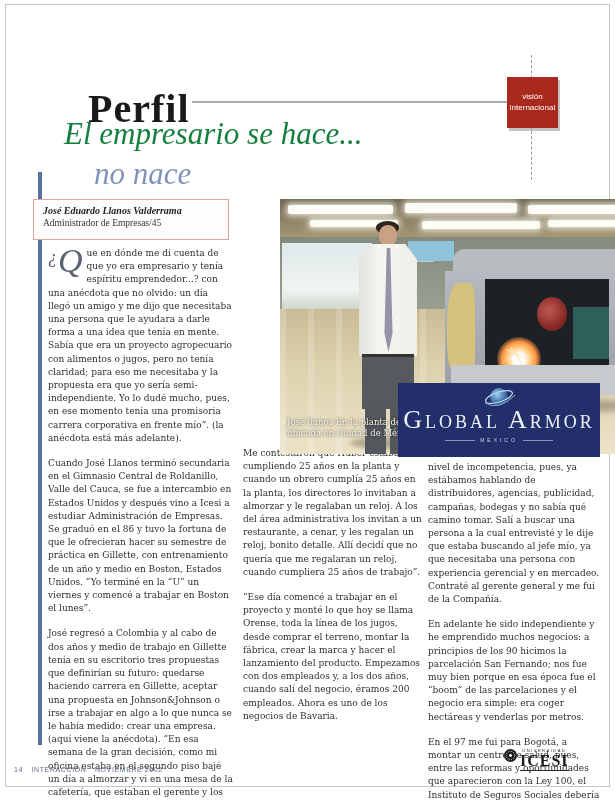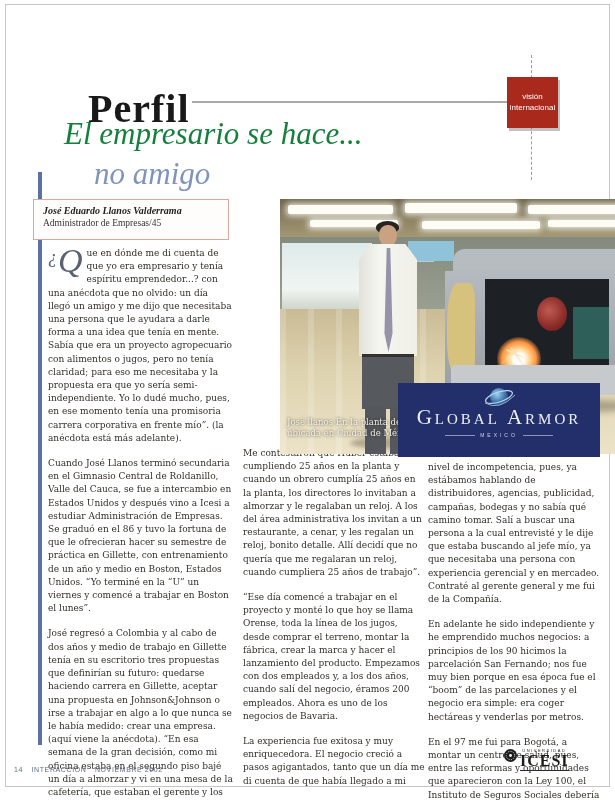--- a/index.html
+++ b/index.html
@@ -86,21 +86,21 @@
   .bumper{left:6px;top:116px;width:184px;height:30px;background:#c6cacd;border-radius:4px;}
   .car-shadow{left:8px;top:150px;width:190px;height:14px;background:rgba(60,55,40,.35);
               border-radius:50%;filter:blur(3px);}
   .caption{left:7px;top:218px;width:200px;font-size:8.5px;line-height:1.3;color:#f3efe4;
            text-shadow:0 0 3px rgba(0,0,0,.75);}
 
   
   .ga-logo{left:398px;top:383px;width:202px;height:74px;background:#222f6b;z-index:2;
            display:flex;flex-direction:column;align-items:center;}
   .ga-globe{margin-top:2px;height:24px;}
-  .ga-name{font-family:"Liberation Serif",serif;font-variant:small-caps;font-size:21px;
+  .ga-name{font-family:"Liberation Serif",serif;font-variant:small-caps;font-size:26px;
            letter-spacing:3px;color:#eef0f7;line-height:1;margin-top:-2px;}
   .ga-mexico{display:flex;align-items:center;gap:5px;margin-top:4px;}
   .ga-mexico .line{width:30px;height:1px;background:#8a93c0;}
   .ga-country{font-family:"Liberation Sans",sans-serif;font-size:5px;letter-spacing:3px;color:#cdd3e8;}
 
   
   .col{font-size:9px;line-height:13.2px;color:#322f2a;text-align:left;}
   .col p{margin:0 0 12px;}
   .col p.no-gap{margin-bottom:12px;}
   .col1{left:48px;top:247px;width:185px;}
@@ -127,21 +127,21 @@
 <div class="abs scan-border"></div>
 
 <h1 class="abs section-title">Perfil</h1>
 <div class="abs header-rule"></div>
 <div class="abs dashed-line"></div>
 <div class="abs section-tag">
   <span>visión</span>
   <span>internacional</span>
 </div>
 <div class="abs headline-1">El empresario se hace...</div>
-<div class="abs headline-2">no amigo</div>
+<div class="abs headline-2">no nace</div>
 <div class="abs blue-bar"></div>
 
 <div class="abs author-box">
   <div class="author-name">José Eduardo Llanos Valderrama</div>
   <div class="author-title">Administrador de Empresas/45</div>
 </div>
 
 <figure class="abs photo">
   <div class="abs ceiling"></div>
   <div class="abs light l1"></div>
@@ -217,21 +217,20 @@
     <span class="dropcap-mark">¿</span>
     <span class="dropcap">Q</span>
     <span>ue en dónde me di cuenta de que yo era empresario y tenía espíritu emprendedor...? con una anécdota que no olvido: un día llegó un amigo y me dijo que necesitaba una persona que le ayudara a darle forma a una idea que tenía en mente. Sabía que era un proyecto agropecuario con alimentos o jugos, pero no tenía claridad; para eso me necesitaba y la propuesta era que yo sería semi-independiente. Yo lo dudé mucho, pues, en ese momento tenía una promisoria carrera corporativa en frente mío”. (la anécdota está más adelante).</span>
   </p>
   <p>Cuando José Llanos terminó secundaria en el Gimnasio Central de Roldanillo, Valle del Cauca, se fue a intercambio en Estados Unidos y después vino a Icesi a estudiar Administración de Empresas. Se graduó en el 86 y tuvo la fortuna de que le ofrecieran hacer su semestre de práctica en Gillette, con entrenamiento de un año y medio en Boston, Estados Unidos. “Yo terminé en la “U” un viernes y comencé a trabajar en Boston el lunes”.</p>
   <p>José regresó a Colombia y al cabo de dos años y medio de trabajo en Gillette tenía en su escritorio tres propuestas que definirían su futuro: quedarse haciendo carrera en Gillette, aceptar una propuesta en Johnson&amp;Johnson o irse a trabajar en algo a lo que nunca se le había medido: crear una empresa. (aquí viene la anécdota). “En esa semana de la gran decisión, como mi oficina estaba en el segundo piso bajé un día a almorzar y vi en una mesa de la cafetería, que estaban el gerente y los directores, sentados con los obreros y había meseros sirviéndoles, de corbatín. Pregunté que qué estaba pasando en esa mesa.</p>
 </div>
 <div class="abs col col2">
   <p>Me contestaron que Huber estaba cumpliendo 25 años en la planta y cuando un obrero cumplía 25 años en la planta, los directores lo invitaban a almorzar y le regalaban un reloj. A los del área administrativa los invitan a un restaurante, a cenar, y les regalan un reloj, bonito detalle. Allí decidí que no quería que me regalaran un reloj, cuando cumpliera 25 años de trabajo”.</p>
   <p>“Ese día comencé a trabajar en el proyecto y monté lo que hoy se llama Orense, toda la línea de los jugos, desde comprar el terreno, montar la fábrica, crear la marca y hacer el lanzamiento del producto. Empezamos con dos empleados y, a los dos años, cuando salí del negocio, éramos 200 empleados. Ahora es uno de los negocios de Bavaria.</p>
-  <p>La experiencia fue exitosa y muy enriquecedora. El negocio creció a pasos agigantados, tanto que un día me di cuenta de que había llegado a mi</p>
 </div>
 <div class="abs col col3">
   <p>nivel de incompetencia, pues, ya estábamos hablando de distribuidores, agencias, publicidad, campañas, bodegas y no sabía qué camino tomar. Salí a buscar una persona a la cual entrevisté y le dije que estaba buscando al jefe mío, ya que necesitaba una persona con experiencia gerencial y en mercadeo. Contraté al gerente general y me fui de la Compañía.</p>
   <p class="no-gap">En adelante he sido independiente y he emprendido muchos negocios: a principios de los 90 hicimos la parcelación San Fernando; nos fue muy bien porque en esa época fue el “boom” de las parcelaciones y el negocio era simple: era coger hectáreas y venderlas por metros.</p>
   <p>En el 97 me fui para Bogotá, a montar un centro de salud, pues, entre las reformas y oportunidades que aparecieron con la Ley 100, el Instituto de Seguros Sociales debería ampliar su cobertura de 2 millones de beneficiarios, a 10 millones, y como</p>
 </div>
 
 <div class="abs footer">
   <span>14</span>
   <span>INTERACCIÓN</span>

